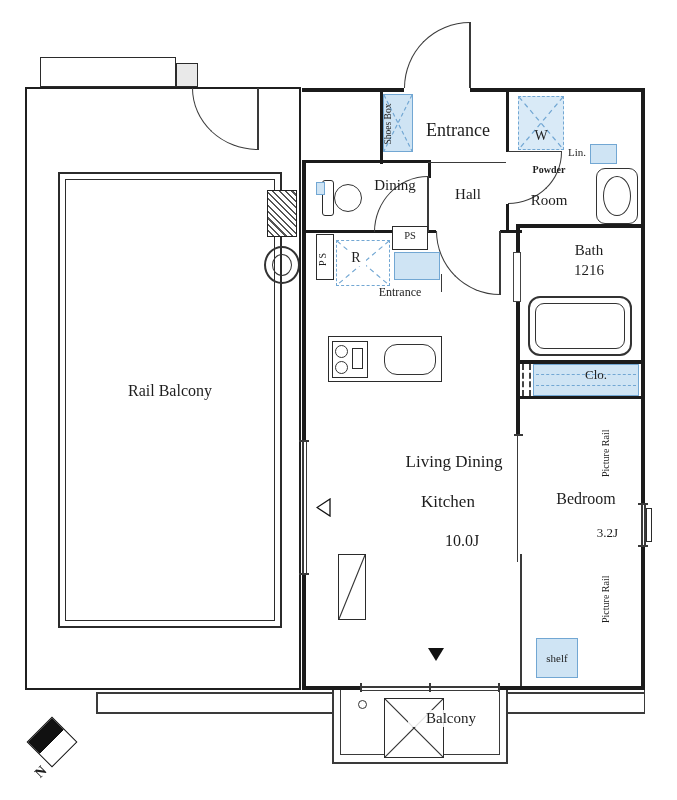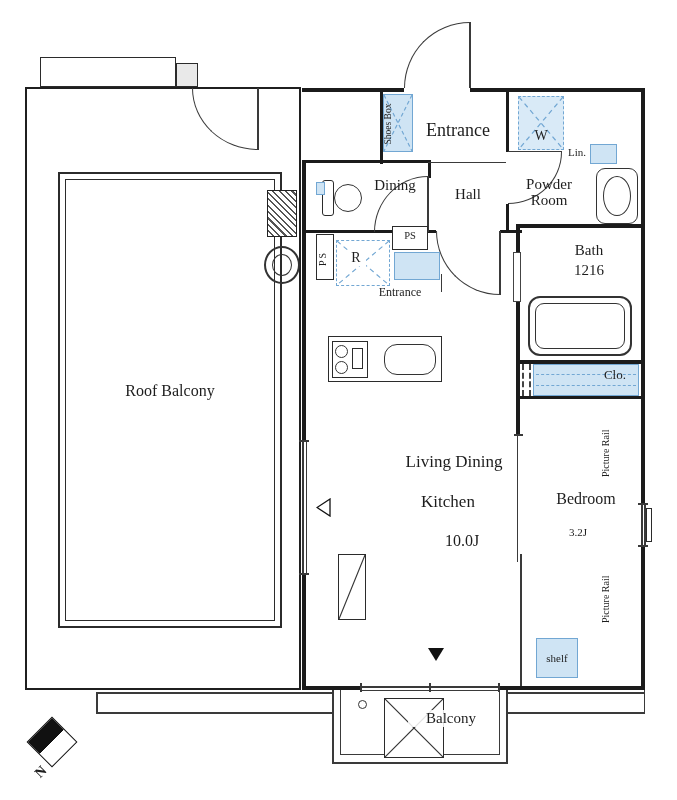--- a/index.html
+++ b/index.html
@@ -23,21 +23,21 @@
 </head>
 <body>
 
 <div class="plan">
 
   <div class="abs thin-outline" style="left:40px;top:57px;width:136px;height:30px;"></div>
   <div class="abs thin-outline" style="left:176px;top:63px;width:22px;height:24px;background:#e9e9e9;"></div>
   <div class="abs" style="left:25px;top:87px;width:276px;height:603px;border:2px solid #1f1f1f;box-sizing:border-box;"></div>
   <div class="abs" style="left:58px;top:172px;width:224px;height:456px;border:2px solid #2b2b2b;box-sizing:border-box;"></div>
   <div class="abs" style="left:65px;top:179px;width:210px;height:442px;border:1px solid #2b2b2b;box-sizing:border-box;"></div>
-  <div class="abs lbl" style="left:88px;top:382px;width:164px;font-size:16px;">Roof Balcony</div>
+  <div class="abs lbl" style="left:88px;top:382px;width:164px;font-size:16px;">Rail Balcony</div>
 
   <div class="abs arc" style="left:192px;top:88px;width:66px;height:62px;border-left:1.3px solid #3a3a3a;border-bottom:1.3px solid #3a3a3a;border-bottom-left-radius:100% 100%;"></div>
   <div class="abs ln" style="left:257px;top:88px;width:1.5px;height:62px;"></div>
 
   <div class="abs" style="left:267px;top:190px;width:30px;height:47px;border:1.5px solid #222;box-sizing:border-box;background:repeating-linear-gradient(45deg,#fff 0 3px,#555 3px 4.5px);"></div>
   <div class="abs circ" style="left:264px;top:246px;width:36px;height:38px;border-width:2px;"></div>
   <div class="abs circ" style="left:272px;top:254px;width:20px;height:22px;"></div>
 
   <div class="abs wall" style="left:302px;top:88px;width:102px;height:4px;"></div>
   <div class="abs wall" style="left:470px;top:88px;width:175px;height:4px;"></div>
@@ -114,34 +114,34 @@
 
   <div class="abs bluebox-dashed" style="left:518px;top:96px;width:46px;height:54px;">
     <svg width="100%" height="100%" viewBox="0 0 46 54" preserveAspectRatio="none">
         <line x1="0" y1="0" x2="46" y2="54" stroke="#72a7d3" stroke-width="1.3" stroke-dasharray="5,4"></line>
         <line x1="46" y1="0" x2="0" y2="54" stroke="#72a7d3" stroke-width="1.3" stroke-dasharray="5,4"></line>
       </svg>
   </div>
   <div class="abs lbl" style="left:533px;top:128px;width:16px;font-size:14px;">W</div>
   <div class="abs lbl" style="left:550px;top:146px;width:36px;font-size:11px;text-align:right;">Lin.</div>
   <div class="abs bluebox" style="left:590px;top:144px;width:27px;height:20px;"></div>
-  <div class="abs lbl" style="left:508px;top:176px;width:82px;font-size:15px;">Powder</div>
+  <div class="abs lbl" style="left:508px;top:164px;width:82px;font-size:10px;font-weight:bold;">Powder</div>
   <div class="abs lbl" style="left:508px;top:192px;width:82px;font-size:15px;">Room</div>
   <div class="abs" style="left:596px;top:168px;width:42px;height:56px;border:1.5px solid #333;border-radius:9px;box-sizing:border-box;"></div>
   <div class="abs circ" style="left:603px;top:176px;width:28px;height:40px;"></div>
 
   <div class="abs lbl" style="left:558px;top:242px;width:62px;font-size:15px;">Bath</div>
   <div class="abs lbl" style="left:558px;top:262px;width:62px;font-size:15px;">1216</div>
   <div class="abs" style="left:528px;top:296px;width:104px;height:60px;border:2px solid #333;border-radius:12px;box-sizing:border-box;"></div>
   <div class="abs" style="left:535px;top:303px;width:90px;height:46px;border:1.2px solid #333;border-radius:9px;box-sizing:border-box;"></div>
 
   <div class="abs bluebox" style="left:533px;top:364px;width:106px;height:32px;"></div>
   <div class="abs dashline" style="left:536px;top:374px;width:100px;"></div>
   <div class="abs dashline" style="left:536px;top:385px;width:100px;"></div>
-  <div class="abs lbl" style="left:566px;top:368px;width:60px;font-size:13px;text-align:right;">Clo.</div>
+  <div class="abs lbl" style="left:566px;top:368px;width:60px;font-size:13px;">Clo.</div>
 
   <div class="abs thin-outline" style="left:316px;top:234px;width:18px;height:46px;"></div>
   <div class="abs lbl vtext" style="left:317px;top:238px;width:16px;height:40px;font-size:10px;letter-spacing:2px;">PS</div>
   <div class="abs" style="left:336px;top:240px;width:54px;height:46px;border:1.2px dashed #72a7d3;box-sizing:border-box;">
     <svg width="100%" height="100%" viewBox="0 0 54 46" preserveAspectRatio="none">
         <line x1="0" y1="0" x2="54" y2="46" stroke="#72a7d3" stroke-width="1.2" stroke-dasharray="5,4"></line>
         <line x1="54" y1="0" x2="0" y2="46" stroke="#72a7d3" stroke-width="1.2" stroke-dasharray="5,4"></line>
       </svg>
   </div>
   <div class="abs lbl" style="left:346px;top:250px;width:20px;font-size:14px;background:#fff;">R</div>
@@ -167,21 +167,21 @@
         <line x1="28" y1="0" x2="0" y2="66" stroke="#333" stroke-width="1.2"></line>
       </svg>
   </div>
 
   <svg class="abs" style="left:316px;top:498px;" width="15" height="19">
       <polygon points="14,1 1,9.5 14,18" fill="#fff" stroke="#111" stroke-width="1.3"></polygon>
     </svg>
   <div class="abs tri-down" style="left:428px;top:648px;"></div>
 
   <div class="abs lbl" style="left:538px;top:490px;width:96px;font-size:16px;">Bedroom</div>
-  <div class="abs lbl" style="left:538px;top:526px;width:80px;font-size:11px;">3.2J</div>
+  <div class="abs lbl" style="left:538px;top:526px;width:80px;font-size:13px;text-align:right;">3.2J</div>
   <div class="abs lbl vtext" style="left:600px;top:410px;width:18px;height:86px;font-size:10px;">Picture Rail</div>
   <div class="abs lbl vtext" style="left:600px;top:556px;width:18px;height:86px;font-size:10px;">Picture Rail</div>
   <div class="abs bluebox" style="left:536px;top:638px;width:42px;height:40px;"></div>
   <div class="abs lbl" style="left:536px;top:652px;width:42px;font-size:11px;">shelf</div>
 
   <div class="abs ln" style="left:332px;top:690px;width:2px;height:74px;"></div>
   <div class="abs ln" style="left:506px;top:690px;width:2px;height:74px;"></div>
   <div class="abs ln" style="left:332px;top:762px;width:176px;height:2px;"></div>
   <div class="abs ln" style="left:340px;top:690px;width:1.2px;height:65px;"></div>
   <div class="abs ln" style="left:499px;top:690px;width:1.2px;height:65px;"></div>

